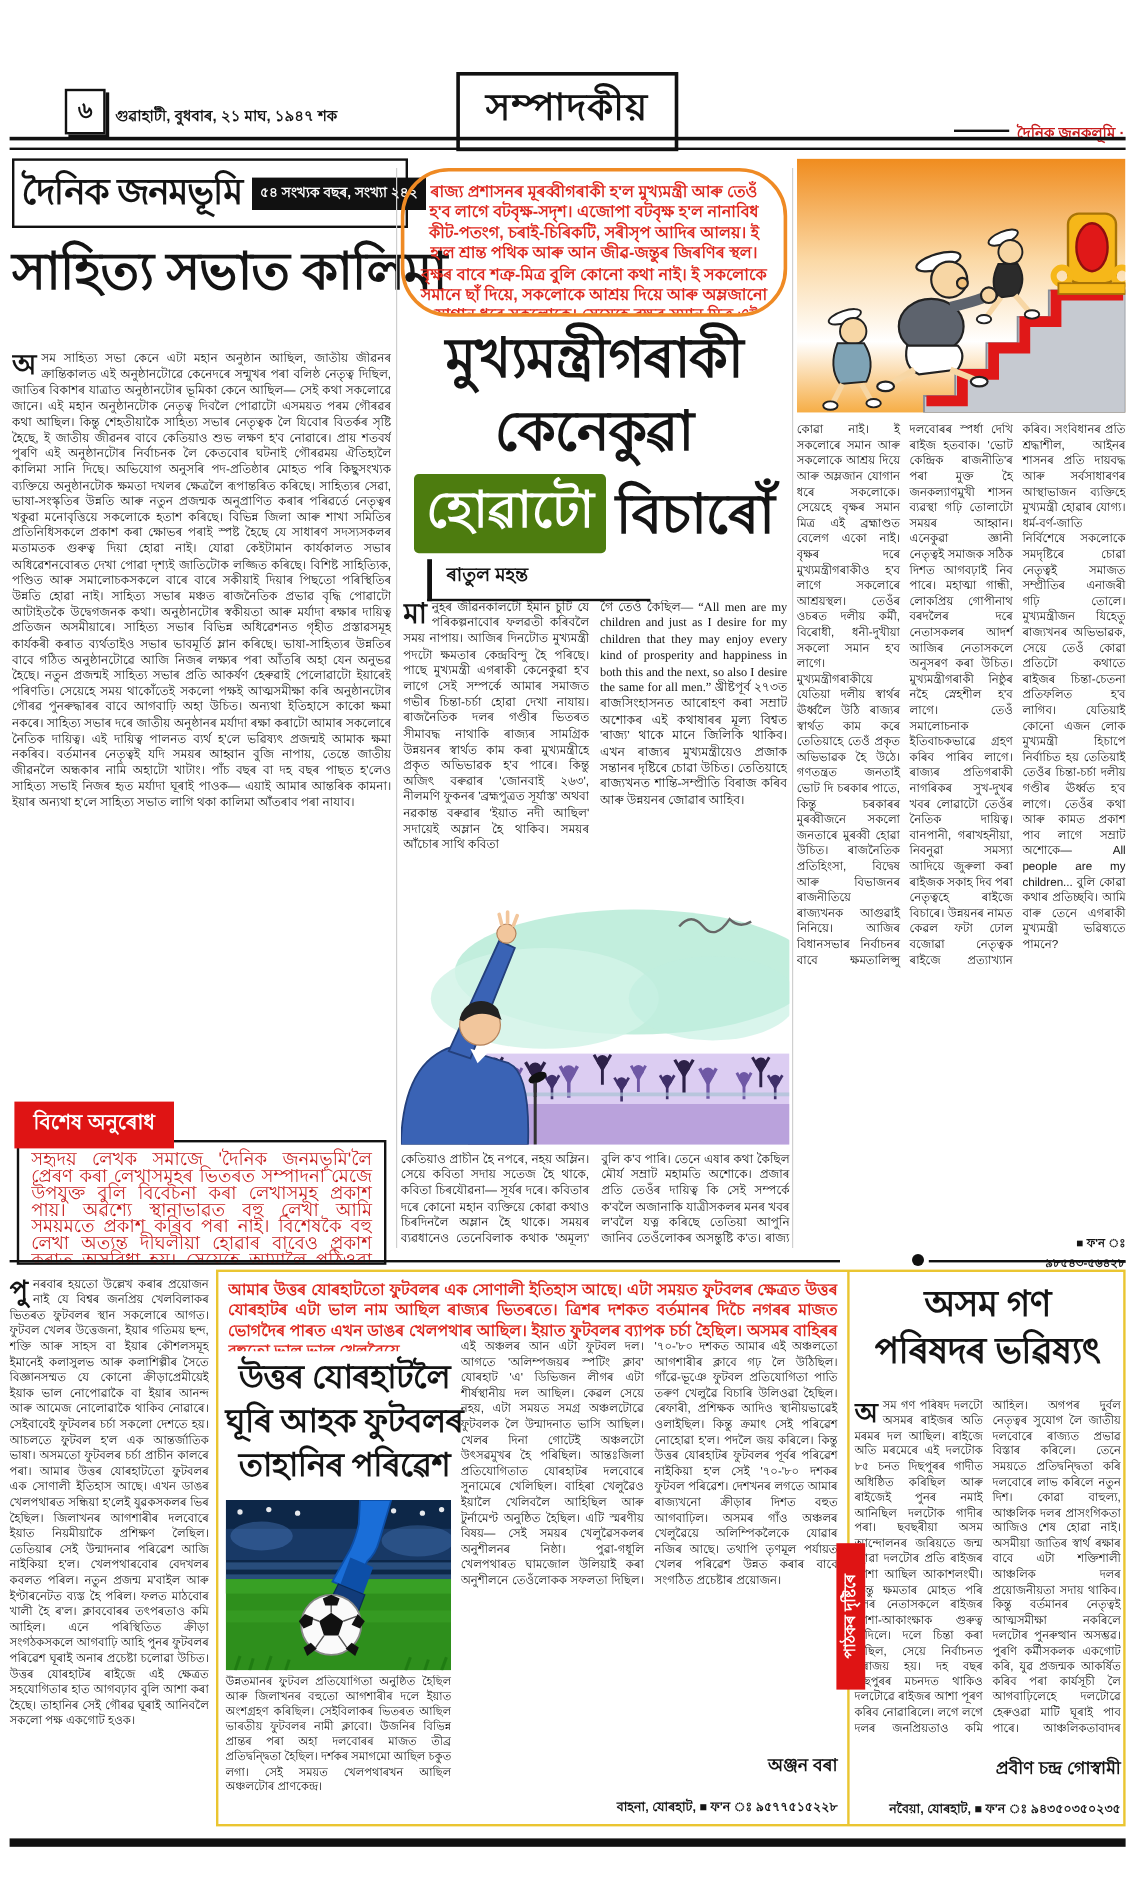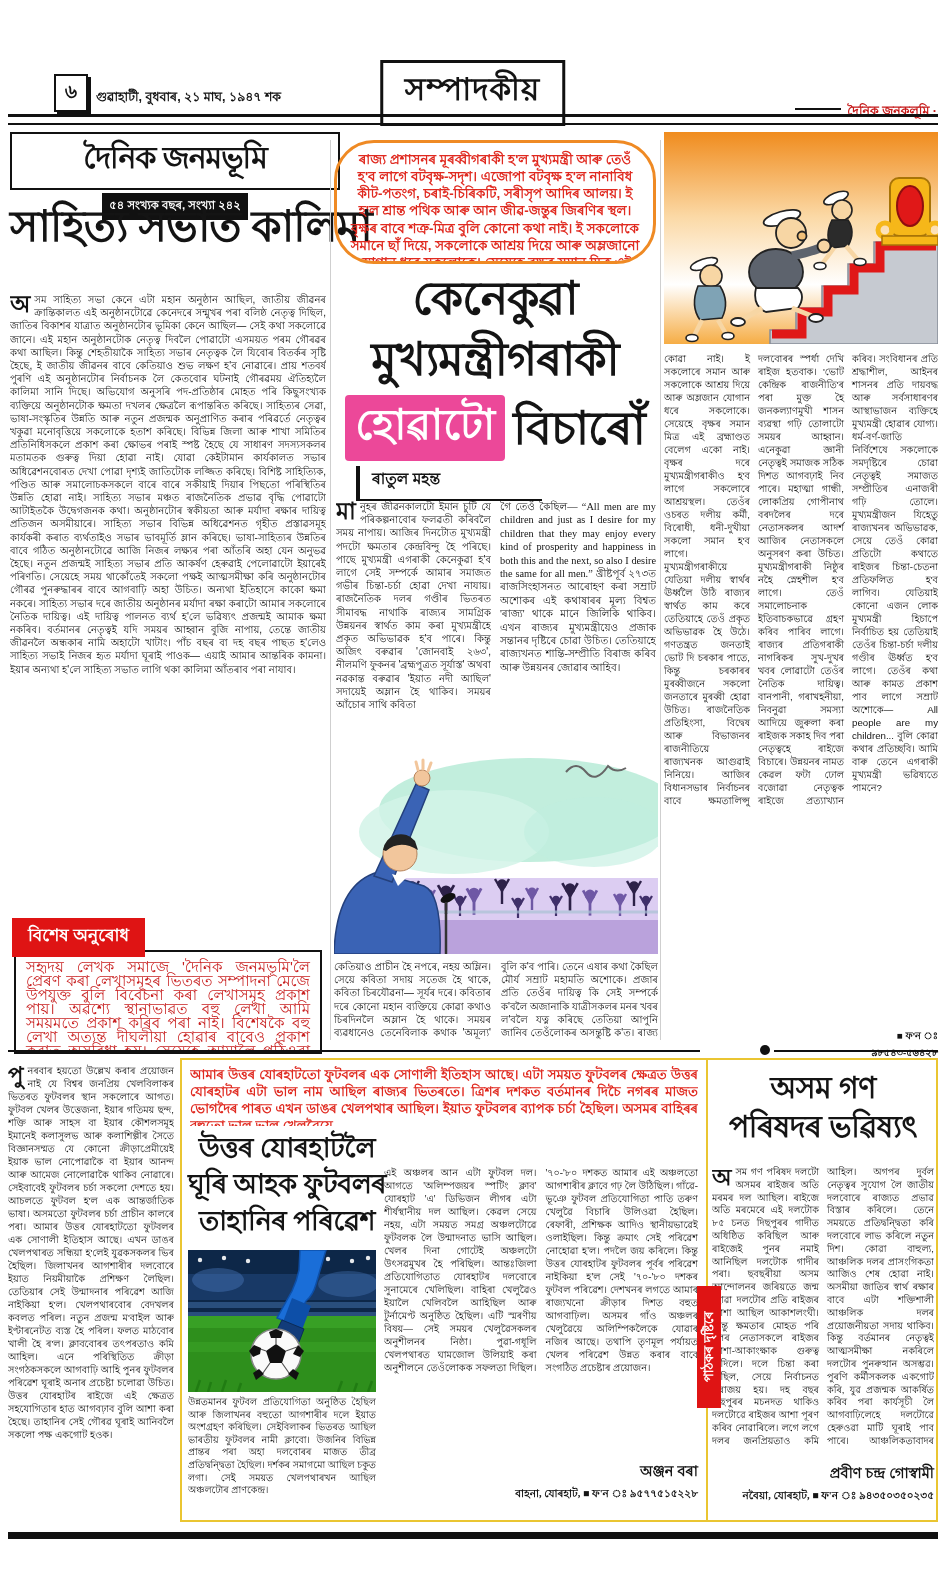--- a/index.html
+++ b/index.html
@@ -12,40 +12,40 @@
   .date-as{left:96px;top:88px;font-size:12.5px;font-weight:bold;}
   .section-box{left:50%;transform:translateX(-50%);top:60px;border:3px solid #111;padding:2px 22px 6px;
            font-size:31px;font-weight:bold;background:#fff;letter-spacing:1px;}
   .date-en{right:8px;top:84px;font-size:13px;font-weight:bold;text-align:center;margin-top:48px;}
   .brand-red{right:8px;top:102px;font-size:12.5px;font-weight:bold;color:#c61b1b;text-align:right;}
   .brand-red::before{content:"";display:inline-block;width:46px;height:5px;border-top:2px solid #111;
            border-bottom:1px solid #111;margin-right:6px;vertical-align:middle;}
   .dblrule{left:8px;top:114px;width:930px;height:6px;border-top:3px solid #111;border-bottom:2px solid #111;}
   
   .masthead-box{left:10px;top:132px;width:314px;height:54px;border:2.5px solid #111;display:flex;
-           align-items:center;gap:8px;padding:0 6px;background:#fff;flex-direction:column;}
+           align-items:center;gap:8px;padding:0 6px;background:#fff;}
   .masthead{font-size:30px;font-weight:bold;letter-spacing:-1px;white-space:nowrap;}
   .badge{background:#111;color:#fff;font-size:11.5px;font-weight:bold;padding:4px 7px;white-space:nowrap;}
   .ed-headline{left:10px;top:194px;width:316px;font-size:43px;font-weight:bold;letter-spacing:-1px;
            text-align:center;white-space:nowrap;}
   .bodytext{font-size:10px;line-height:13.2px;text-align:justify;overflow:hidden;}
   .ed-body{left:10px;top:258px;width:316px;height:652px;margin-top:35px;}
   .dc::first-letter{font-size:235%;font-weight:bold;float:left;line-height:.85;padding:2px 4px 0 0;}
   .sr-label{left:12px;top:918px;background:#df1414;color:#fff;font-size:17px;font-weight:bold;
            padding:4px 16px 7px;z-index:3;}
   .sr-box{left:14px;top:950px;width:308px;height:104px;border:2px solid #111;padding:8px 10px;
            color:#c81f1f;font-size:15px;line-height:14px;text-align:justify;box-sizing:border-box;overflow:hidden;}
   
   .cm-intro{left:334px;top:140px;width:322px;height:124px;border:3px solid #ef8a24;border-radius:40px;
            color:#e02a20;font-size:13.4px;font-weight:bold;line-height:1.28;text-align:center;
            padding:8px 12px;box-sizing:border-box;overflow:hidden;}
   .cm-headline{left:334px;top:268px;width:322px;text-align:center;font-weight:bold;line-height:1.32;}
   .cm-h-line{font-size:46px;letter-spacing:-1px;}
   .cm-h3{display:flex;align-items:center;justify-content:center;gap:8px;margin-top:6px;}
-  .cm-hl{background:#ec4899;color:#fff;font-size:42px;font-weight:bold;padding:2px 10px 8px;border-radius:4px;}
+  .cm-hl{background:#4d7c0f;color:#fff;font-size:42px;font-weight:bold;padding:2px 10px 8px;border-radius:4px;}
   .cm-hr{font-size:46px;font-weight:bold;letter-spacing:-1px;}
   .cm-byline{left:356px;top:466px;width:170px;border-left:4px solid #111;border-bottom:2px solid #111;
            padding:1px 0 6px 12px;font-size:15.5px;font-weight:bold;}
   .cm-col1{left:336px;top:500px;width:155px;height:248px;}
   .cm-col2{left:500px;top:500px;width:156px;height:248px;font-family:"Liberation Serif","DejaVu Serif",serif;
            font-size:10.3px;line-height:13.4px;}
   .cm-bottom{left:334px;top:960px;width:324px;height:86px;column-count:2;column-gap:10px;}
   .rt-cols{left:664px;top:352px;width:274px;height:690px;column-count:3;column-gap:8px;font-size:9.7px;line-height:13px;}
   .cm-phone{left:846px;top:1028px;width:92px;font-size:9.8px;font-weight:bold;text-align:right;background:#fff;}
   
@@ -57,24 +57,24 @@
   
   .fb-lead{left:8px;top:1064px;width:166px;height:482px;font-size:9.7px;line-height:13px;}
   .yellow-box{left:180px;top:1058px;width:758px;height:464px;border:2.5px solid #eac531;box-sizing:border-box;}
   .ydivider{left:706px;top:1060px;width:0;height:460px;border-left:2.5px solid #eac531;}
   .fb-intro{left:190px;top:1066px;width:508px;color:#e02a20;font-size:13.2px;font-weight:bold;
            line-height:1.3;text-align:justify;height:60px;overflow:hidden;}
   .fb-headline{left:184px;top:1130px;width:206px;font-size:27px;font-weight:bold;text-align:center;
            line-height:1.35;white-space:pre-line;letter-spacing:-0.5px;}
   .fb-img{left:188px;top:1250px;width:188px;height:142px;}
   .fb-under{left:188px;top:1396px;width:188px;height:122px;font-size:9.5px;line-height:12.6px;}
-  .fb-cols{left:384px;top:1166px;width:314px;height:326px;column-count:2;column-gap:9px;font-size:9.7px;line-height:13px;font-family:Liberation Serif, serif;}
+  .fb-cols{left:384px;top:1116px;width:314px;height:326px;column-count:2;column-gap:9px;font-size:9.7px;line-height:13px;}
   .fb-author{left:384px;top:1460px;width:314px;text-align:right;}
   .author-name{font-size:14.5px;font-weight:bold;}
-  .author-loc{font-size:10.5px;font-weight:bold;margin-top:2px;font-family:Liberation Serif, serif;}
+  .author-loc{font-size:10.5px;font-weight:bold;margin-top:14px;}
   .agp-headline{left:712px;top:1068px;width:222px;font-size:30px;font-weight:bold;text-align:center;
            line-height:1.3;white-space:pre-line;letter-spacing:-0.5px;}
   .agp-body{left:712px;top:1166px;width:222px;height:292px;column-count:2;column-gap:8px;font-size:9.6px;line-height:12.8px;}
   .agp-label{left:697px;top:1286px;width:24px;height:122px;background:#df1414;color:#fff;
            writing-mode:vertical-rl;transform:rotate(180deg);display:flex;align-items:center;justify-content:center;
            font-size:13px;font-weight:bold;z-index:4;}
   .agp-author{left:712px;top:1462px;width:222px;text-align:right;}
   .botrule{left:8px;top:1532px;width:930px;height:7px;background:#111;}
   .vline{border-left:1px solid #cfcfcf;}
 </style>
@@ -100,22 +100,22 @@
   <div class="abs bodytext ed-body dc">অসম সাহিত্য সভা কেনে এটা মহান অনুষ্ঠান আছিল, জাতীয় জীৱনৰ ক্ৰান্তিকালত এই অনুষ্ঠানটোৱে কেনেদৰে সন্মুখৰ পৰা বলিষ্ঠ নেতৃত্ব দিছিল, জাতিৰ বিকাশৰ যাত্ৰাত অনুষ্ঠানটোৰ ভূমিকা কেনে আছিল— সেই কথা সকলোৱে জানে। এই মহান অনুষ্ঠানটোক নেতৃত্ব দিবলৈ পোৱাটো এসময়ত পৰম গৌৰৱৰ কথা আছিল। কিন্তু শেহতীয়াকৈ সাহিত্য সভাৰ নেতৃত্বক লৈ যিবোৰ বিতৰ্কৰ সৃষ্টি হৈছে, ই জাতীয় জীৱনৰ বাবে কেতিয়াও শুভ লক্ষণ হ'ব নোৱাৰে। প্ৰায় শতবৰ্ষ পুৰণি এই অনুষ্ঠানটোৰ নিৰ্বাচনক লৈ কেতবোৰ ঘটনাই গৌৰৱময় ঐতিহ্যলৈ কালিমা সানি দিছে। অভিযোগ অনুসৰি পদ-প্ৰতিষ্ঠাৰ মোহত পৰি কিছুসংখ্যক ব্যক্তিয়ে অনুষ্ঠানটোক ক্ষমতা দখলৰ ক্ষেত্ৰলৈ ৰূপান্তৰিত কৰিছে। সাহিত্যৰ সেৱা, ভাষা-সংস্কৃতিৰ উন্নতি আৰু নতুন প্ৰজন্মক অনুপ্ৰাণিত কৰাৰ পৰিৱৰ্তে নেতৃত্বৰ খকুৱা মনোবৃত্তিয়ে সকলোকে হতাশ কৰিছে। বিভিন্ন জিলা আৰু শাখা সমিতিৰ প্ৰতিনিধিসকলে প্ৰকাশ কৰা ক্ষোভৰ পৰাই স্পষ্ট হৈছে যে সাধাৰণ সদস্যসকলৰ মতামতক গুৰুত্ব দিয়া হোৱা নাই। যোৱা কেইটামান কাৰ্যকালত সভাৰ অধিৱেশনবোৰত দেখা পোৱা দৃশ্যই জাতিটোক লজ্জিত কৰিছে। বিশিষ্ট সাহিত্যিক, পণ্ডিত আৰু সমালোচকসকলে বাৰে বাৰে সকীয়াই দিয়াৰ পিছতো পৰিস্থিতিৰ উন্নতি হোৱা নাই। সাহিত্য সভাৰ মঞ্চত ৰাজনৈতিক প্ৰভাৱ বৃদ্ধি পোৱাটো আটাইতকৈ উদ্বেগজনক কথা। অনুষ্ঠানটোৰ স্বকীয়তা আৰু মৰ্যাদা ৰক্ষাৰ দায়িত্ব প্ৰতিজন অসমীয়াৰে। সাহিত্য সভাৰ বিভিন্ন অধিৱেশনত গৃহীত প্ৰস্তাৱসমূহ কাৰ্যকৰী কৰাত ব্যৰ্থতাইও সভাৰ ভাবমূৰ্তি ম্লান কৰিছে। ভাষা-সাহিত্যৰ উন্নতিৰ বাবে গঠিত অনুষ্ঠানটোৱে আজি নিজৰ লক্ষ্যৰ পৰা আঁতৰি অহা যেন অনুভৱ হৈছে। নতুন প্ৰজন্মই সাহিত্য সভাৰ প্ৰতি আকৰ্ষণ হেৰুৱাই পেলোৱাটো ইয়াৰেই পৰিণতি। সেয়েহে সময় থাকোঁতেই সকলো পক্ষই আত্মসমীক্ষা কৰি অনুষ্ঠানটোৰ গৌৰৱ পুনৰুদ্ধাৰৰ বাবে আগবাঢ়ি অহা উচিত। অন্যথা ইতিহাসে কাকো ক্ষমা নকৰে। সাহিত্য সভাৰ দৰে জাতীয় অনুষ্ঠানৰ মৰ্যাদা ৰক্ষা কৰাটো আমাৰ সকলোৰে নৈতিক দায়িত্ব। এই দায়িত্ব পালনত ব্যৰ্থ হ'লে ভৱিষ্যৎ প্ৰজন্মই আমাক ক্ষমা নকৰিব। বৰ্তমানৰ নেতৃত্বই যদি সময়ৰ আহ্বান বুজি নাপায়, তেন্তে জাতীয় জীৱনলৈ অন্ধকাৰ নামি অহাটো খাটাং। পাঁচ বছৰ বা দহ বছৰ পাছত হ'লেও সাহিত্য সভাই নিজৰ হৃত মৰ্যাদা ঘূৰাই পাওক— এয়াই আমাৰ আন্তৰিক কামনা। ইয়াৰ অন্যথা হ'লে সাহিত্য সভাত লাগি থকা কালিমা আঁতৰাব পৰা নাযাব।</div>
 
   <div class="abs sr-label">বিশেষ অনুৰোধ</div>
   <div class="abs sr-box">
     <span>সহৃদয় লেখক সমাজে 'দৈনিক জনমভূমি'লৈ প্ৰেৰণ কৰা লেখাসমূহৰ ভিতৰত সম্পাদনা মেজে উপযুক্ত বুলি বিবেচনা কৰা লেখাসমূহ প্ৰকাশ পায়। অৱশ্যে স্থানাভাৱত বহু লেখা আমি সময়মতে প্ৰকাশ কৰিব পৰা নাই। বিশেষকৈ বহু লেখা অত্যন্ত দীঘলীয়া হোৱাৰ বাবেও প্ৰকাশ কৰাত অসুবিধা হয়। সেয়েহে আমালৈ পঠিওৱা লেখাসমূহ ৮০০ শব্দৰ ভিতৰত হোৱাটো বাঞ্ছনীয়। আনহাতে, আমালৈ পঠিওৱা একেটা লেখা একে সময়তে আন কাকতলৈ নপঠিয়াবলৈ লেখকসকলক অনুৰোধ জনালোঁ।</span>
     
   </div>
 
   <div class="abs cm-intro">ৰাজ্য প্ৰশাসনৰ মূৰব্বীগৰাকী হ'ল মুখ্যমন্ত্ৰী আৰু তেওঁ হ'ব লাগে বটবৃক্ষ-সদৃশ। এজোপা বটবৃক্ষ হ'ল নানাবিধ কীট-পতংগ, চৰাই-চিৰিকটি, সৰীসৃপ আদিৰ আলয়। ই হ'ল শ্ৰান্ত পথিক আৰু আন জীৱ-জন্তুৰ জিৰণিৰ স্থল। বৃক্ষৰ বাবে শত্ৰু-মিত্ৰ বুলি কোনো কথা নাই। ই সকলোকে সমানে ছাঁ দিয়ে, সকলোকে আশ্ৰয় দিয়ে আৰু অম্লজানো যোগান ধৰে সকলোকে। সেয়েহে বৃক্ষৰ সমান মিত্ৰ এই ব্ৰহ্মাণ্ডত বেলেগ একো নাই।...</div>
   <div class="abs cm-headline">
+    <div class="cm-h-line">মুখ্যমন্ত্ৰীগৰাকী</div>
     <div class="cm-h-line">কেনেকুৱা</div>
-    <div class="cm-h-line">মুখ্যমন্ত্ৰীগৰাকী</div>
     <div class="cm-h3">
       <span class="cm-hl">হোৱাটো</span>
       <span class="cm-hr">বিচাৰোঁ</span>
     </div>
   </div>
   <div class="abs cm-byline">ৰাতুল মহন্ত</div>
   <div class="abs bodytext cm-col1 dc">মানুহৰ জীৱনকালটো ইমান চুটি যে পৰিকল্পনাবোৰ ফলৱতী কৰিবলৈ সময় নাপায়। আজিৰ দিনটোত মুখ্যমন্ত্ৰী পদটো ক্ষমতাৰ কেন্দ্ৰবিন্দু হৈ পৰিছে। পাছে মুখ্যমন্ত্ৰী এগৰাকী কেনেকুৱা হ'ব লাগে সেই সম্পৰ্কে আমাৰ সমাজত গভীৰ চিন্তা-চৰ্চা হোৱা দেখা নাযায়। ৰাজনৈতিক দলৰ গণ্ডীৰ ভিতৰত সীমাবদ্ধ নাথাকি ৰাজ্যৰ সামগ্ৰিক উন্নয়নৰ স্বাৰ্থত কাম কৰা মুখ্যমন্ত্ৰীহে প্ৰকৃত অভিভাৱক হ'ব পাৰে। কিন্তু অজিৎ বৰুৱাৰ 'জোনবাই ২৬৩', নীলমণি ফুকনৰ 'ব্ৰহ্মপুত্ৰত সূৰ্যাস্ত' অথবা নৱকান্ত বৰুৱাৰ 'ইয়াত নদী আছিল' সদায়েই অম্লান হৈ থাকিব। সময়ৰ আঁচোৰ সাথি কবিতা</div>
   <div class="abs bodytext cm-col2">গৈ তেওঁ কৈছিল— “All men are my children and just as I desire for my children that they may enjoy every kind of prosperity and happiness in both this and the next, so also I desire the same for all men.” খ্ৰীষ্টপূৰ্ব ২৭৩ত ৰাজসিংহাসনত আৰোহণ কৰা সম্ৰাট অশোকৰ এই কথাষাৰৰ মূল্য বিশ্বত 'ৰাজ্য' থাকে মানে জিলিকি থাকিব। এখন ৰাজ্যৰ মুখ্যমন্ত্ৰীয়েও প্ৰজাক সন্তানৰ দৃষ্টিৰে চোৱা উচিত। তেতিয়াহে ৰাজ্যখনত শান্তি-সম্প্ৰীতি বিৰাজ কৰিব আৰু উন্নয়নৰ জোৱাৰ আহিব।</div>
 
   <div class="abs img-frame" style="left:334px;top:752px;width:324px;height:202px;">

